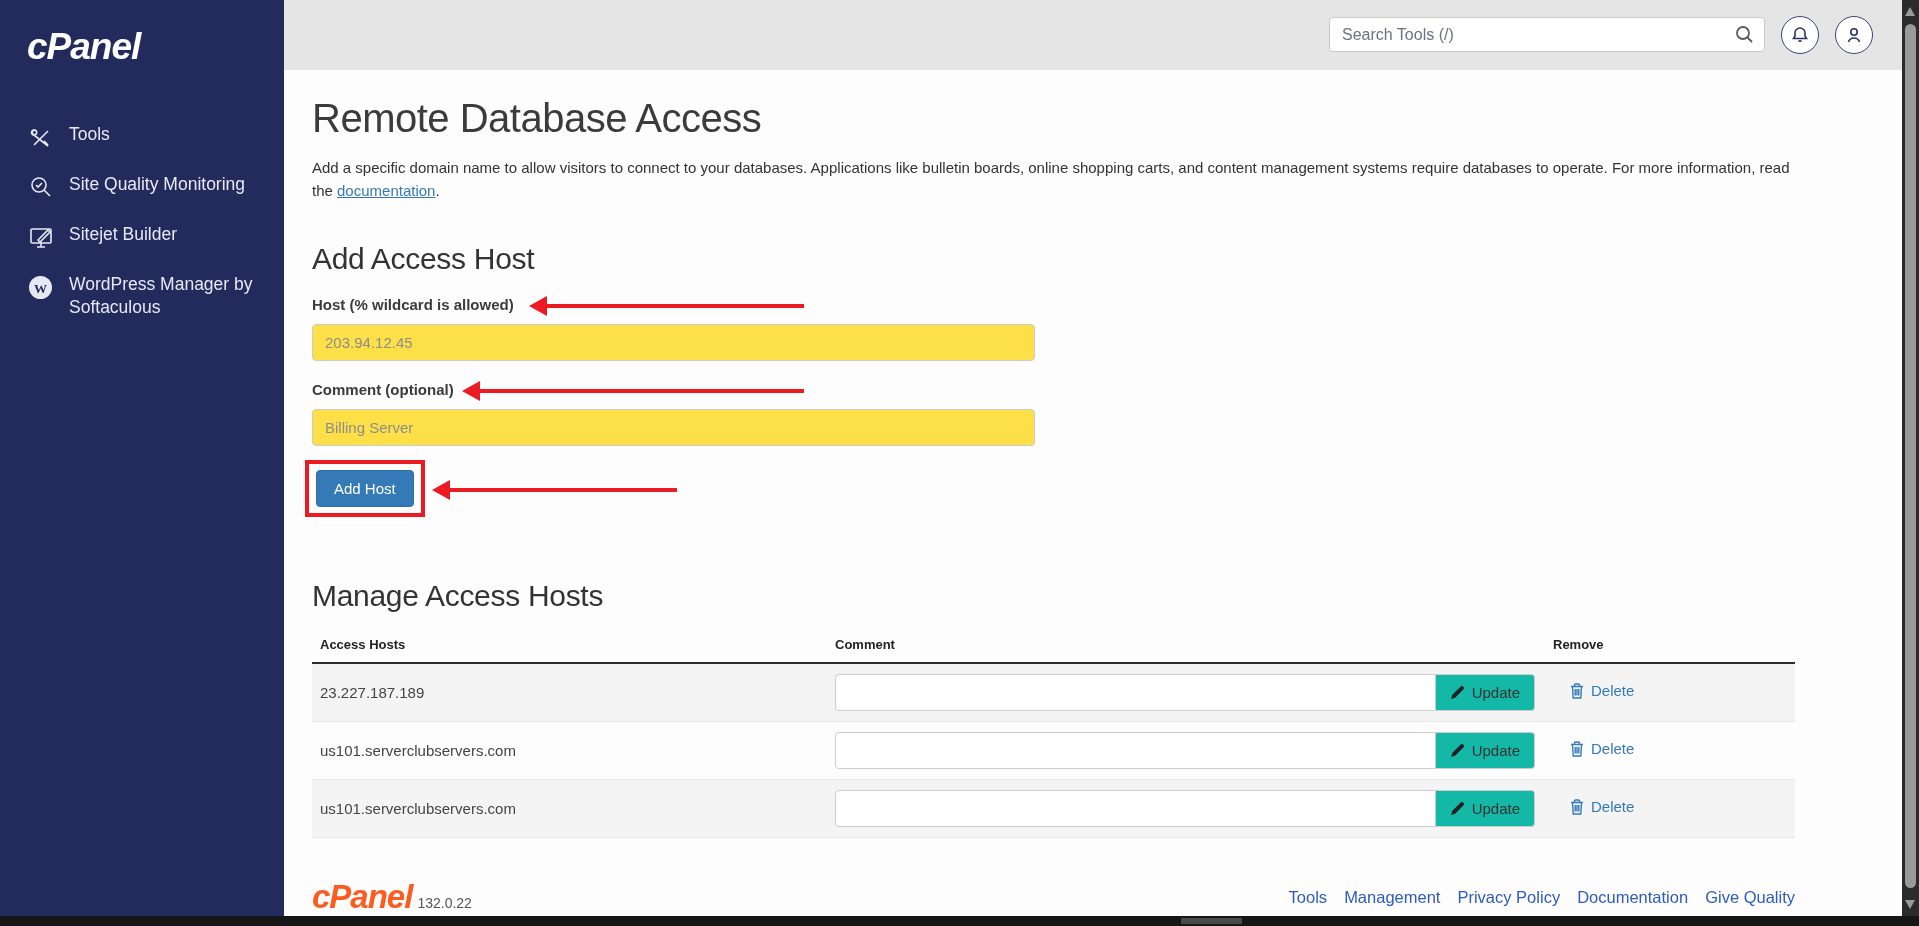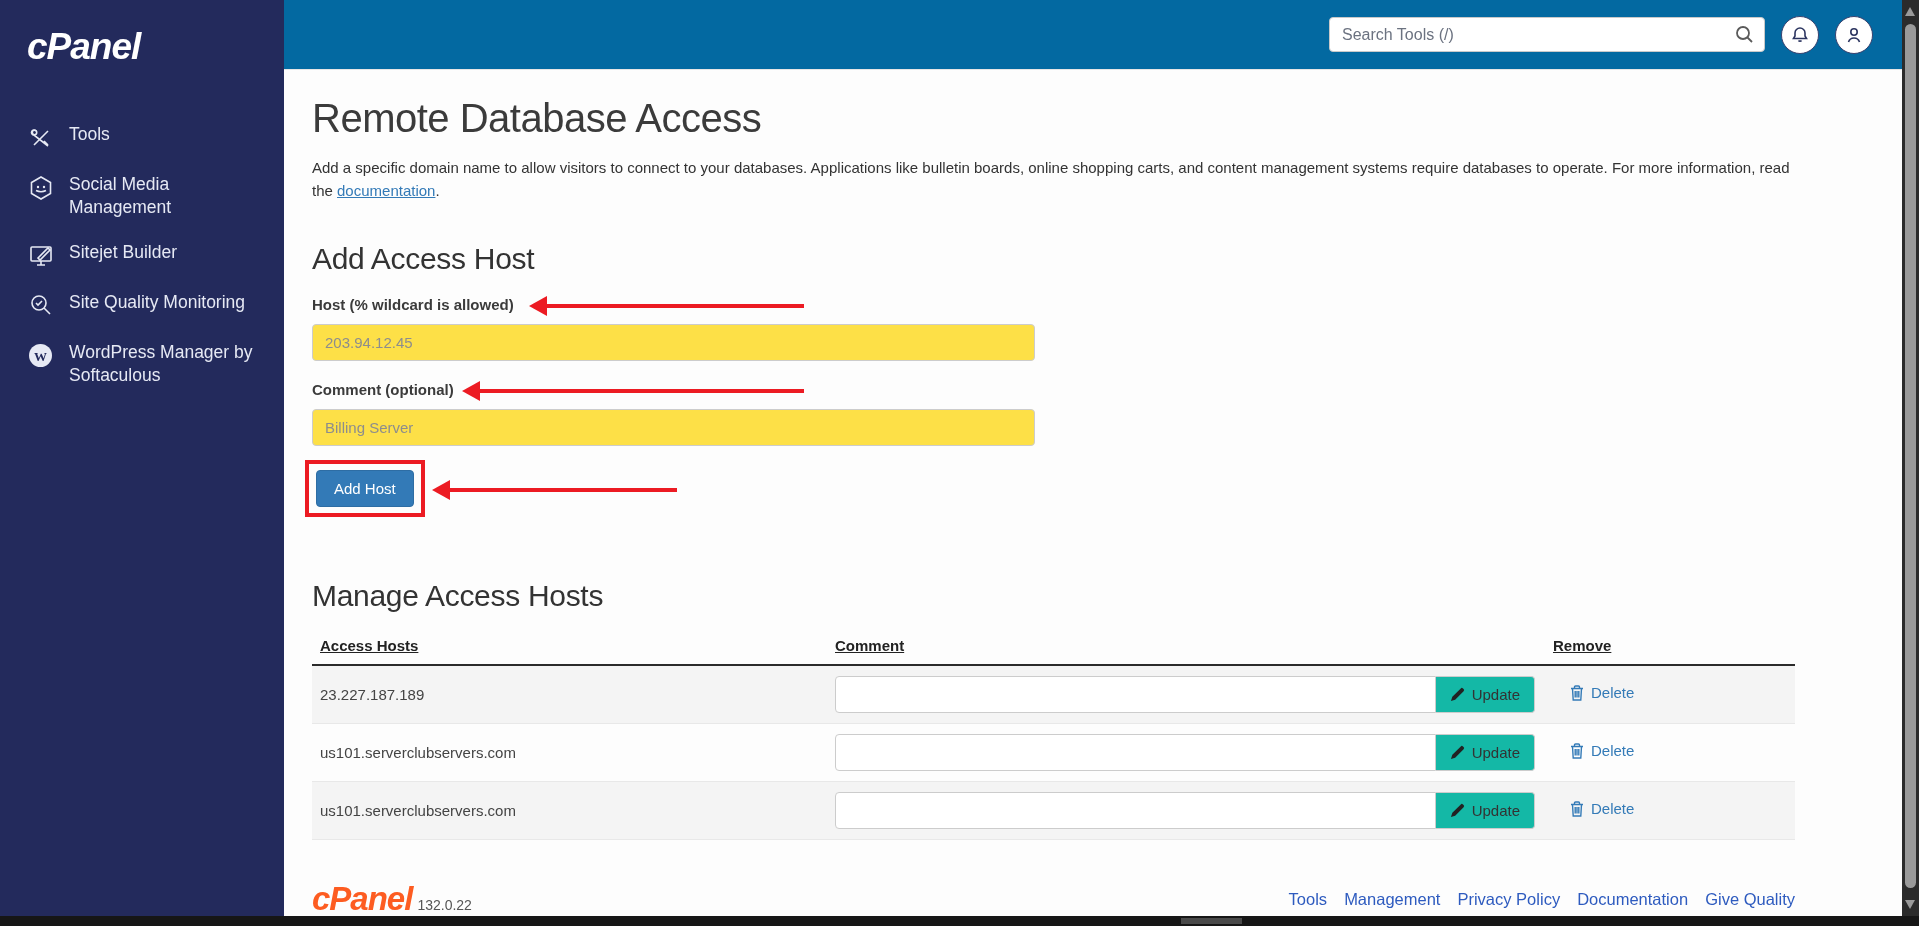--- a/index.html
+++ b/index.html
@@ -11,21 +11,21 @@
   .sidebar { width:284px; min-width:284px; background:#232a5c; color:#e6e9f4; height:100%; padding-top:26px; }
   .sidebar .logo { font-size:37px; font-weight:800; font-style:italic; color:#ffffff; padding-left:27px; letter-spacing:-1px; }
   .nav { margin-top:44px; }
   .nav-item { display:flex; align-items:flex-start; gap:15px; padding:11px 20px 11px 27px; font-size:17.5px; line-height:1.32; color:#e6e9f4; cursor:pointer; }
   .nav-item .ni-icon { width:27px; min-width:27px; height:27px; display:flex; align-items:center; justify-content:center; margin-top:1px; }
   .nav-item svg { stroke:#e6e9f4; fill:none; stroke-width:1.6; }
 
   
   .main-col { flex:1; display:flex; flex-direction:column; height:100%; background:#fdfdfd; }
 
-  .topbar { height:70px; min-height:70px; background:#0369a1; border-bottom:1px solid #e6e6e6; display:flex; align-items:center; justify-content:flex-end; padding-right:46px; gap:16px; }
+  .topbar { height:70px; min-height:70px; background:#e5e5e5; border-bottom:1px solid #e6e6e6; display:flex; align-items:center; justify-content:flex-end; padding-right:46px; gap:16px; }
   .search-wrap { position:relative; width:436px; }
   .search-wrap input { width:100%; height:35px; border:1px solid #c9c9c9; border-radius:4px; padding:0 38px 0 12px; font-size:16px; color:#555; font-family:"Liberation Sans", sans-serif; background:#fff; }
   .search-wrap input::placeholder { color:#6b7280; opacity:1; }
   .search-ic { position:absolute; right:10px; top:7px; }
   .circle-btn { width:38px; height:38px; border:1px solid #3a4370; border-radius:50%; display:flex; align-items:center; justify-content:center; background:#fff; cursor:pointer; }
   .circle-btn svg { stroke:#2c3560; fill:none; stroke-width:1.6; }
 
   
   .content { padding:14px 30px 0 28px; flex:1; }
   h1.page-title { font-size:40px; font-weight:300; color:#3b3b3b; margin:12px 0 16px; letter-spacing:-0.5px; }
@@ -44,21 +44,21 @@
   .red-box { display:inline-block; border:4px solid #ec1b23; padding:6px 7px; margin-left:-7px; }
   .btn-primary { background:#337ab7; border:1px solid #2e6da4; color:#fff; font-size:15px; padding:9px 17px; border-radius:4px; cursor:pointer; font-family:"Liberation Sans", sans-serif; }
 
   
   .arrow { position:absolute; height:4px; background:#ec1b23; }
   .arrow::before { content:""; position:absolute; left:-17px; top:-8px; border-top:10px solid transparent; border-bottom:10px solid transparent; border-right:18px solid #ec1b23; }
 
   
   .tbl { width:1483px; margin-top:24px; }
   .tbl-head { display:grid; grid-template-columns:523px 718px 242px; padding-bottom:10px; border-bottom:2px solid #2b2b2b; }
-  .tbl-head > div { font-size:15px; font-weight:bold; color:#222;text-decoration:underline; }
+  .tbl-head > div { font-size:13px; font-weight:bold; color:#222; }
   .th-host { padding-left:8px; }
   .tbl-row { display:grid; grid-template-columns:523px 718px 242px; align-items:center; height:58px; border-bottom:1px solid #e8e8e8; }
   .tbl-row:nth-child(odd) { background:#f4f4f4; }
   .td-host { font-size:15px; color:#444; padding-left:8px; }
   .input-group { display:flex; width:700px; }
   .input-group input { flex:1; height:37px; border:1px solid #ccc; border-radius:4px 0 0 4px; padding:0 10px; font-size:15px; background:#fff; font-family:"Liberation Sans", sans-serif; }
   .btn-update { height:37px; background:#14b8a6; border:1px solid #ccc; border-left:none; border-radius:0 4px 4px 0; font-size:15px; color:#333; padding:0 14px; display:flex; align-items:center; gap:7px; cursor:pointer; font-family:"Liberation Sans", sans-serif; }
   .td-remove { padding-left:17px; }
   .del-link { display:inline-flex; align-items:center; gap:7px; color:#337ab7; font-size:15px; text-decoration:none; cursor:pointer;text-align:right; }
 
@@ -90,52 +90,41 @@
         <div class="nav-item">
           <span class="ni-icon">
             <svg width="24" height="24" viewBox="0 0 24 24">
               <path d="M5 19 L19 5 M7 5 a2.5 2.5 0 1 0 -2 4 l14 11 M19 19 l-4 -4"></path>
               <circle cx="5.5" cy="6.5" r="2.2"></circle>
             </svg>
           </span>
           <span>Tools</span>
         </div>
 
+
         <div class="nav-item">
           <span class="ni-icon">
             <svg width="26" height="26" viewBox="0 0 26 26">
-              <path d="M13 2 L22.5 7.5 L22.5 18.5 L13 24 L3.5 18.5 L3.5 7.5 Z"></path>
-              <circle cx="10" cy="12" r="1.2" fill="#e6e9f4" stroke="none"></circle>
-              <circle cx="16" cy="12" r="1.2" fill="#e6e9f4" stroke="none"></circle>
-              <path d="M8 15.5 q5 2.5 10 0"></path>
-            </svg>
-          </span>
-          <span>Social Media Management</span>
+              <circle cx="11" cy="10" r="7"></circle>
+              <path d="M16 15 L22 21"></path>
+              <path d="M8 10 l2 2 l4 -4"></path>
+            </svg>
+          </span>
+          <span>Site Quality Monitoring</span>
         </div>
 
         <div class="nav-item">
           <span class="ni-icon">
             <svg width="26" height="26" viewBox="0 0 26 26">
               <rect x="3" y="4" width="20" height="14" rx="1"></rect>
               <path d="M9 22 h8 M13 18 v4"></path>
               <path d="M10 15 L20 5 L22 7 L12 17 Z"></path>
             </svg>
           </span>
           <span>Sitejet Builder</span>
-        </div>
-
-        <div class="nav-item">
-          <span class="ni-icon">
-            <svg width="26" height="26" viewBox="0 0 26 26">
-              <circle cx="11" cy="10" r="7"></circle>
-              <path d="M16 15 L22 21"></path>
-              <path d="M8 10 l2 2 l4 -4"></path>
-            </svg>
-          </span>
-          <span>Site Quality Monitoring</span>
         </div>
 
         <div class="nav-item">
           <span class="ni-icon">
             <svg width="27" height="27" viewBox="0 0 27 27">
               <circle cx="13.5" cy="13.5" r="11.5" fill="#e6e9f4" stroke="none"></circle>
               <text x="13.5" y="18.5" text-anchor="middle" font-size="13" font-weight="bold" fill="#232a5c" font-family="Liberation Serif, serif" stroke="none">W</text>
             </svg>
           </span>
           <span>WordPress Manager by Softaculous</span>

